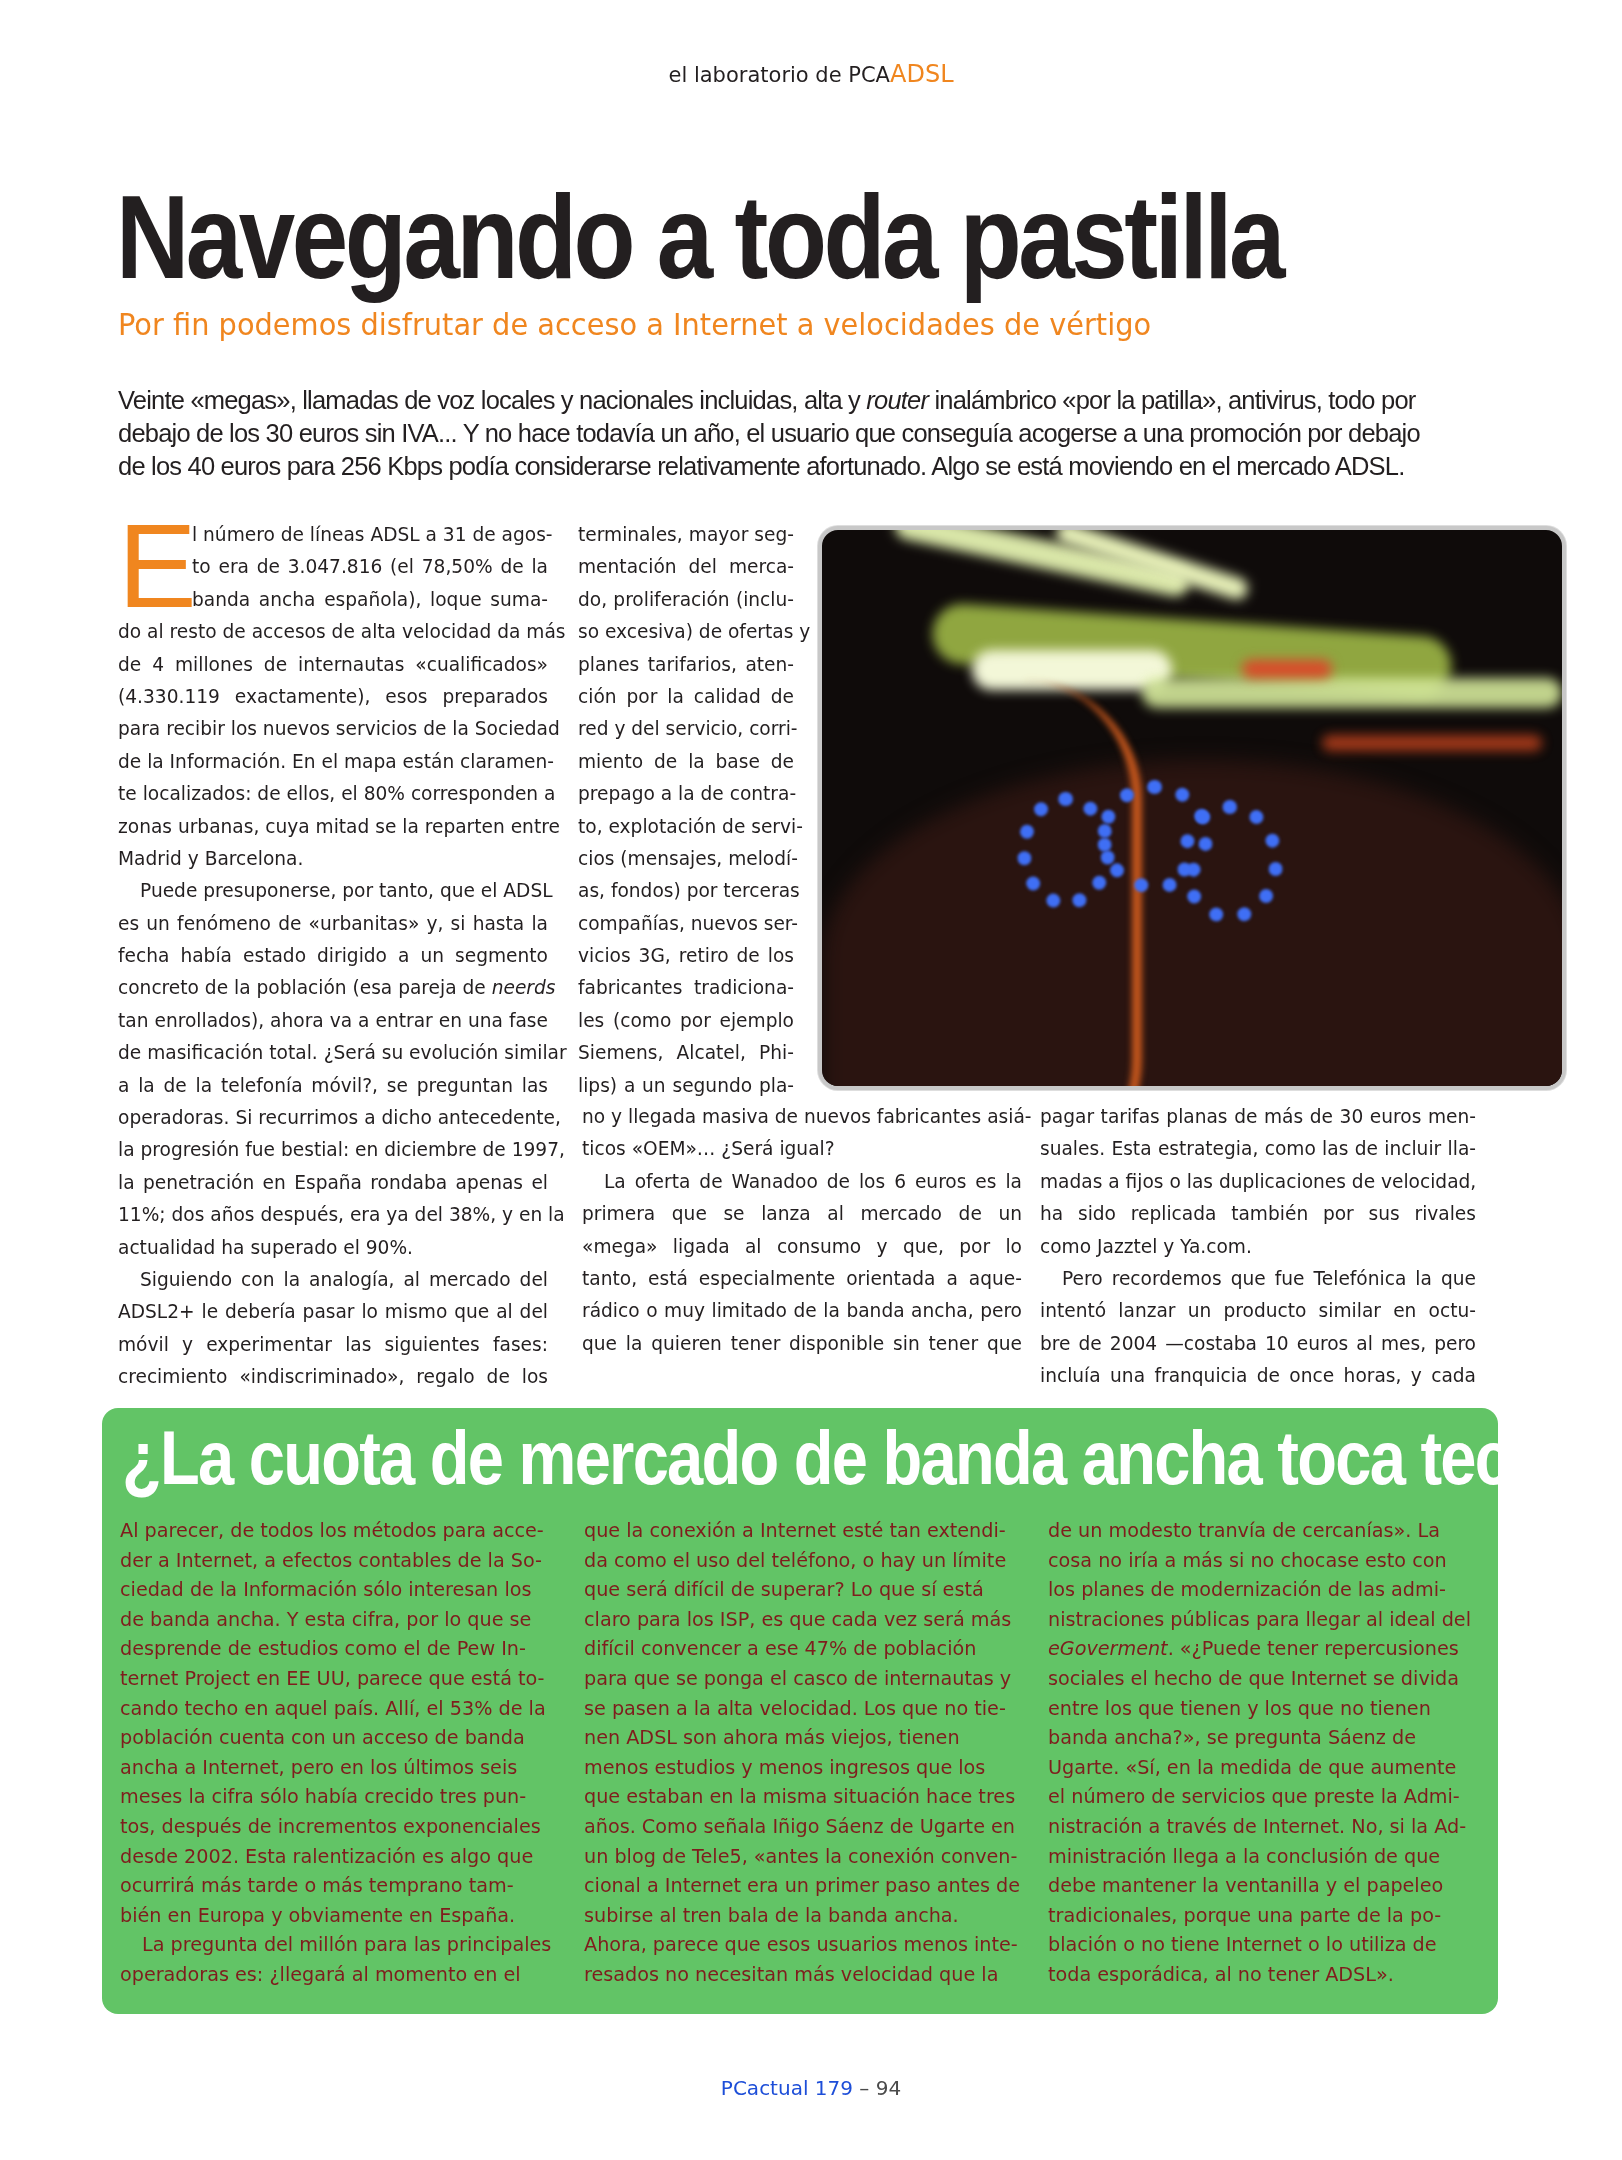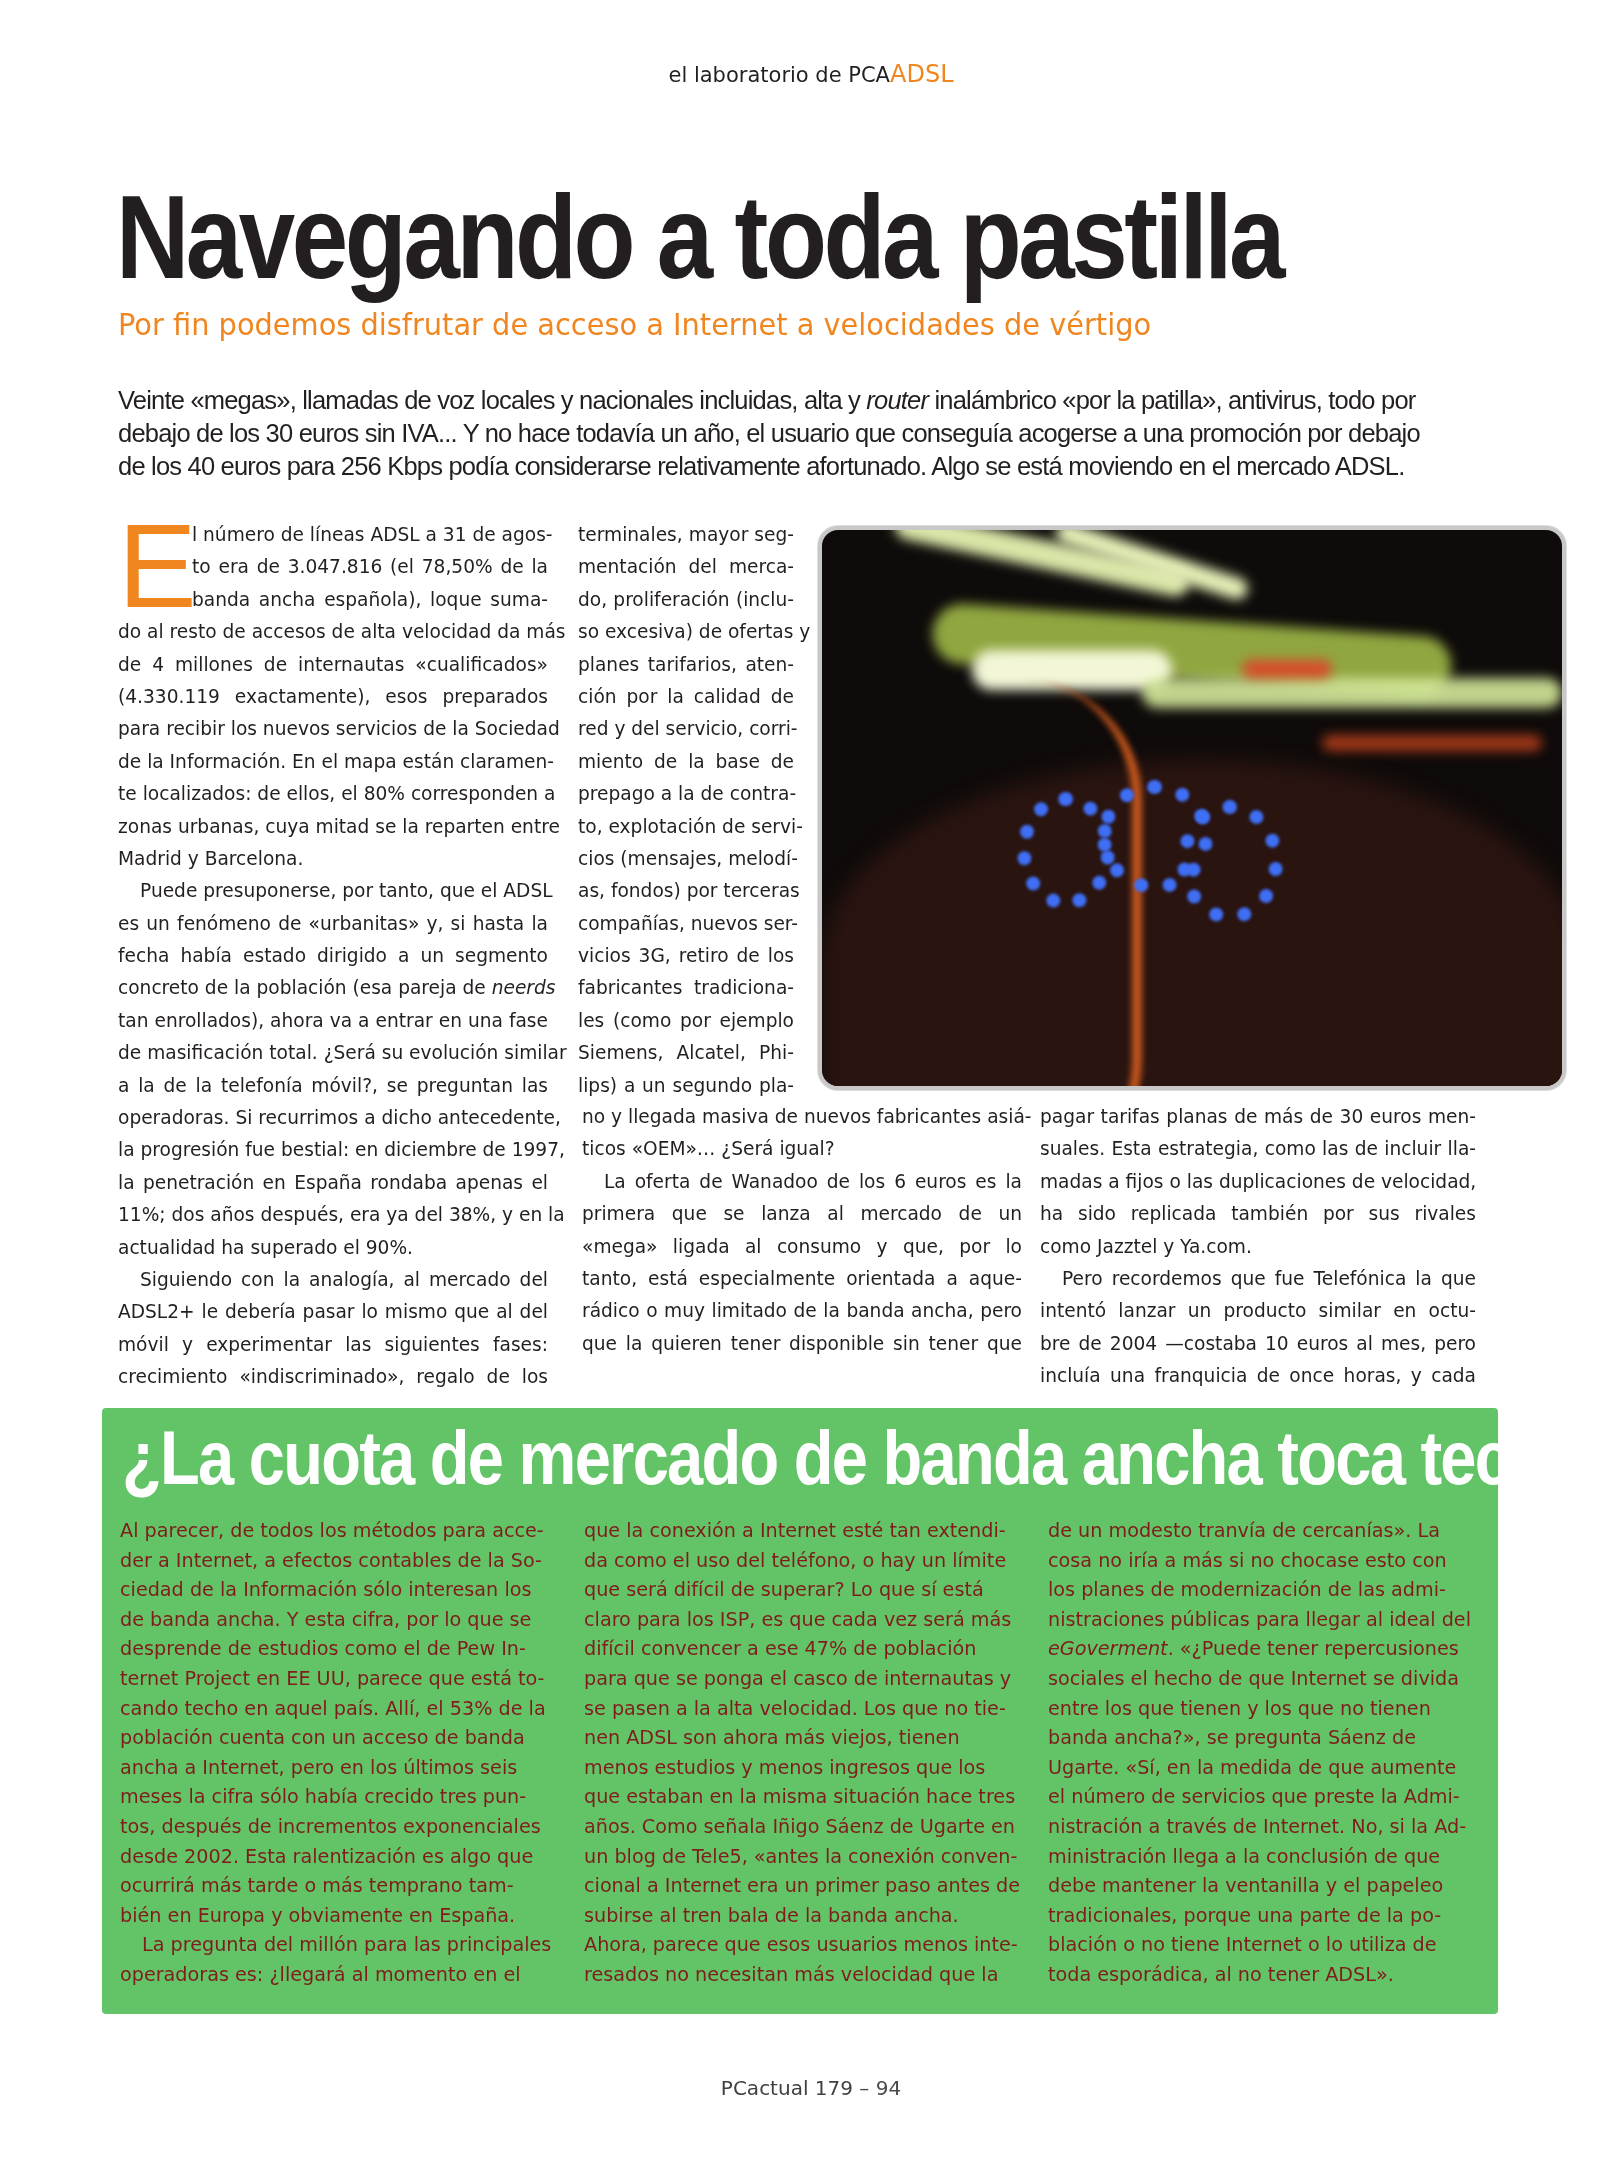--- a/index.html
+++ b/index.html
@@ -24,31 +24,31 @@
   #dropcap { left: 118px; top: 512px; font-size: 118px; line-height: 108px; color: #f0861f; font-family: "Liberation Sans", sans-serif; }
   #col2-top { left: 578px; top: 519px; width: 216px; }
   #col2-bottom { left: 582px; top: 1101px; width: 440px; }
   #col3 { left: 1040px; top: 1101px; width: 436px; }
 
   #photo { left: 818px; top: 526px; width: 740px; height: 556px; border-radius: 20px; border: 4px solid #c8c8c8; overflow: hidden; background: #0f0b0a; box-shadow: 0 0 0 1px #dedede; }
   #photo .streak { position: absolute; border-radius: 40px; filter: blur(6px); }
   #photo .dash { position: absolute; left: 0; top: 230px; width: 760px; height: 400px; border-radius: 50% 50% 0 0; background: #2a1410; filter: blur(10px); }
   #photo .gauge { position: absolute; border-radius: 50%; border: 14px dotted #3f6ff5; filter: blur(1.5px); }
 
-  #sidebar { left: 102px; top: 1408px; width: 1396px; height: 606px; background: #62c466; border-radius: 4px; }
+  #sidebar { left: 102px; top: 1408px; width: 1396px; height: 606px; background: #62c466; border-radius: 16px; }
   #sidebar-title { left: 20px; top: 6px; font-family: "Liberation Sans", sans-serif; font-weight: bold; font-size: 76px; line-height: 88px; color: #ffffff; letter-spacing: -2px; white-space: nowrap; transform: scaleX(0.855); transform-origin: left top; }
   .scol { top: 108px; font-size: 19.2px; line-height: 29.6px; color: #7f1d1d; }
   .scol .line { display: block; white-space: nowrap; height: 29.6px; }
   .scol .line.indent { padding-left: 22px; text-align: right; }
   #scol1 { left: 18px; width: 430px; }
   #scol2 { left: 482px; width: 440px; }
   #scol3 { left: 946px; width: 440px; }
 
   #footer { left: 0; width: 1622px; top: 2076px; text-align: center; font-size: 20px; }
-  #footer .mag { color: #404040; }
+  #footer .mag { color: #1d4ed8; }
   #footer .sep { color: #4a4a4a; }
 </style>
 </head>
 <body>
 
 <div id="running-head" class="abs"><span>el laboratorio de PCA</span><span class="accent">ADSL</span></div>
 
 <h1 id="title" class="abs" style="margin:0">Navegando a toda pastilla</h1>
 <div id="subtitle" class="abs">Por fin podemos disfrutar de acceso a Internet a velocidades de vértigo</div>
 

